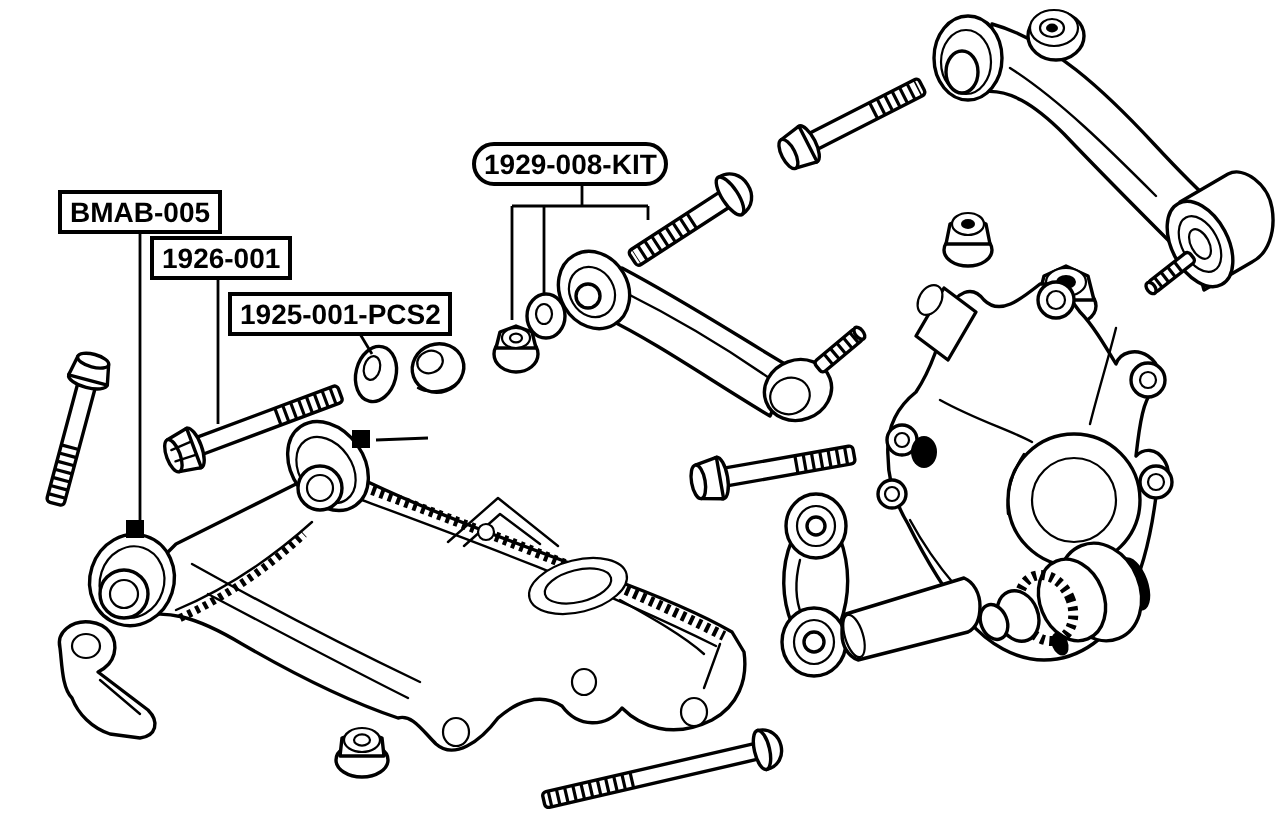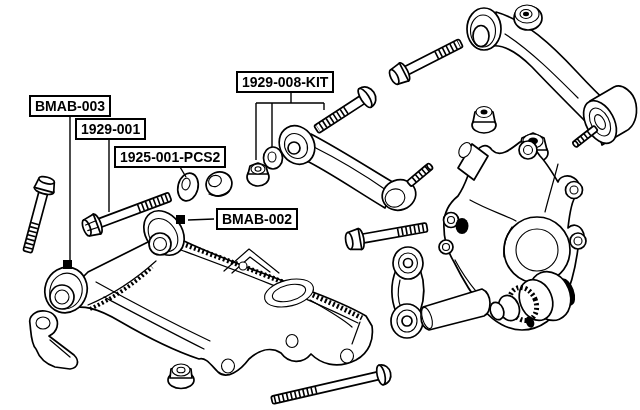--- a/index.html
+++ b/index.html
@@ -11,21 +11,21 @@
   .ln{fill:none;stroke:#000;stroke-width:1.2;stroke-linecap:round;stroke-linejoin:round;}
   .thread{fill:none;stroke:#000;stroke-dasharray:1.6 2.6;}
   .hatch{fill:none;stroke:#000;stroke-dasharray:2 2.4;}
   .dark{fill:#000;stroke:none;}
   .leader{fill:none;stroke:#000;stroke-width:1.4;}
   .plabel{position:absolute;border:2px solid #000;background:#fff;color:#000;
           font:bold 14px/16px "Liberation Sans",sans-serif;padding:1px 4px;white-space:nowrap;}
   #lbl-bmab003{left:29px;top:95px;}
   #lbl-1929001{left:75px;top:118px;}
   #lbl-1930001{left:114px;top:146px;}
-  #lbl-1929008{left:236px;top:71px;}
+  #lbl-1929008{left:236px;top:71px;border-radius:11px;}
   #lbl-bmab002{left:216px;top:208px;}
 </style>
 </head>
 <body>
 
 <div class="stage">
 
 <svg width="640" height="410" viewBox="0 0 640 410">
 
   <g>
@@ -295,19 +295,18 @@
   </g>
   <g>
     <path class="leader" d="M291,93 L291,103 M256,103 L324,103 M256,103 L256,160 M272,103 L272,147 M324,103 L324,110"></path>
   </g>
   <g>
     <path class="leader" d="M214,219 L188,220"></path>
     <rect class="dark" x="176" y="215" width="9" height="9"></rect>
   </g>
 </svg>
 
-<div class="plabel" id="lbl-bmab003">BMAB-003</div>
-<div class="plabel" id="lbl-1929001">1929-001</div>
+<div class="plabel" id="lbl-bmab003">BMAB-005</div>
+<div class="plabel" id="lbl-1929001">1926-001</div>
 <div class="plabel" id="lbl-1930001">1925-001-PCS2</div>
 <div class="plabel" id="lbl-1929008">1929-008-KIT</div>
-<div class="plabel" id="lbl-bmab002">BMAB-002</div>
 
 </div>
 
 </body></html>

